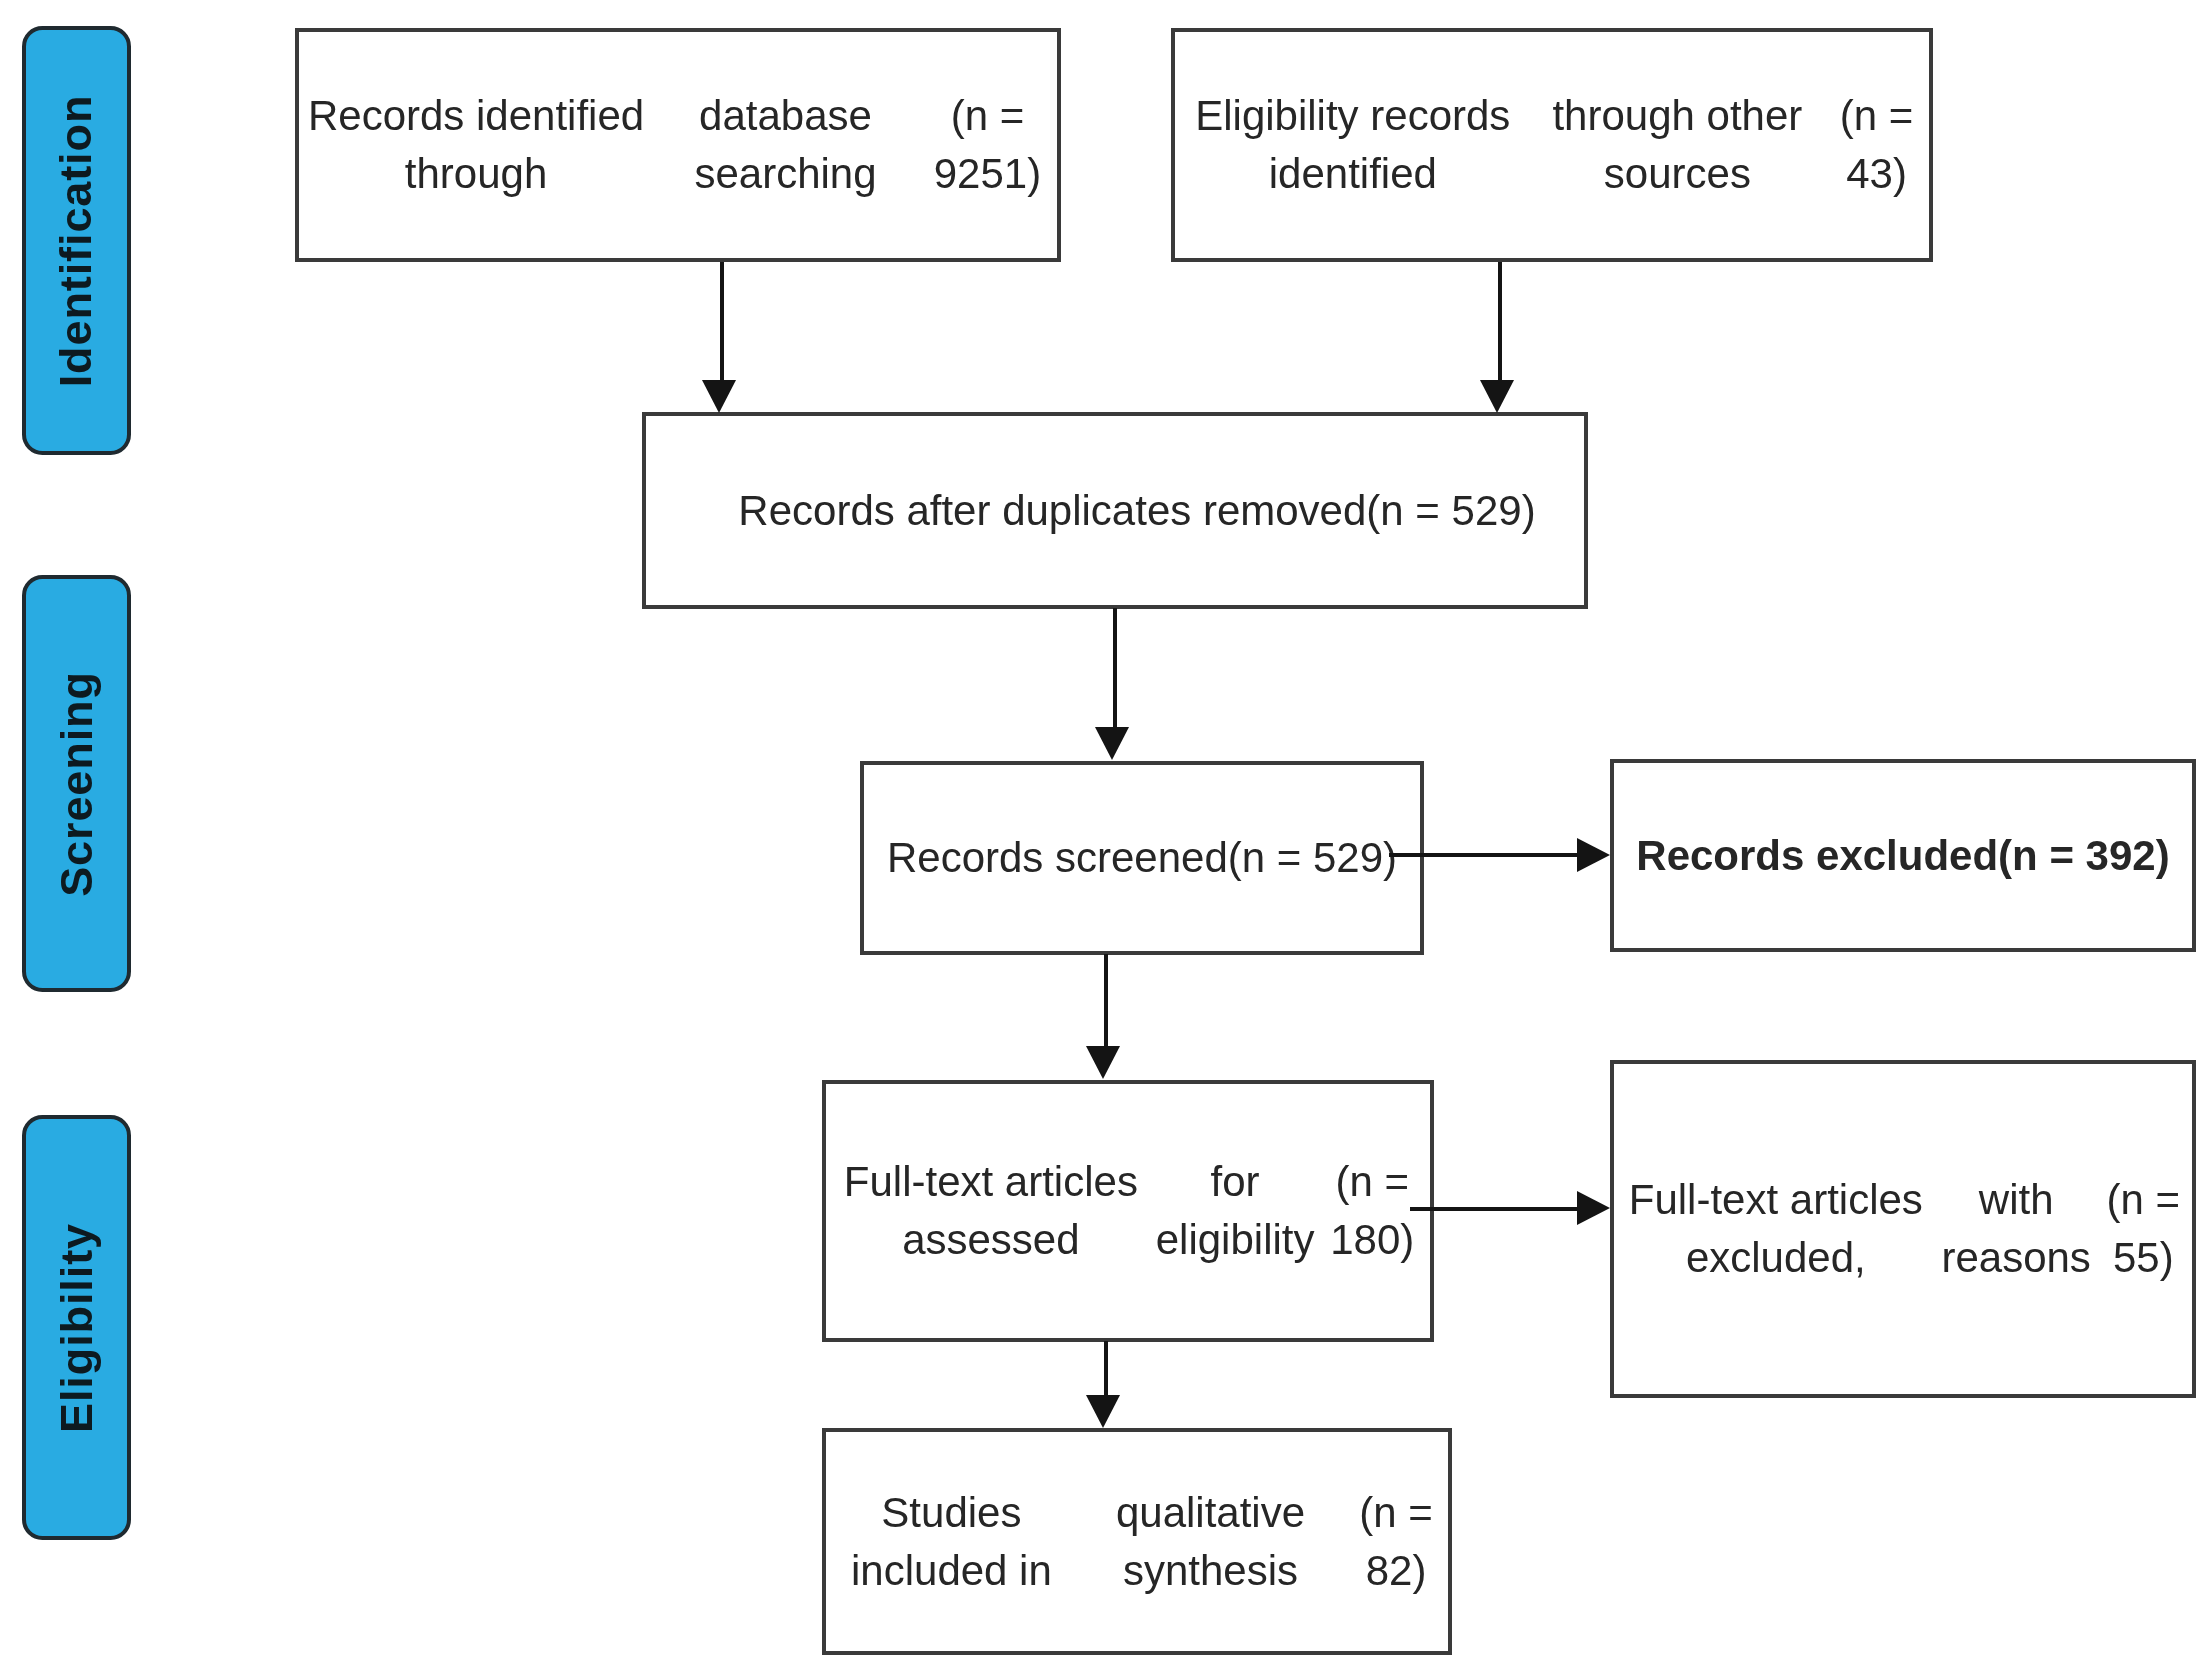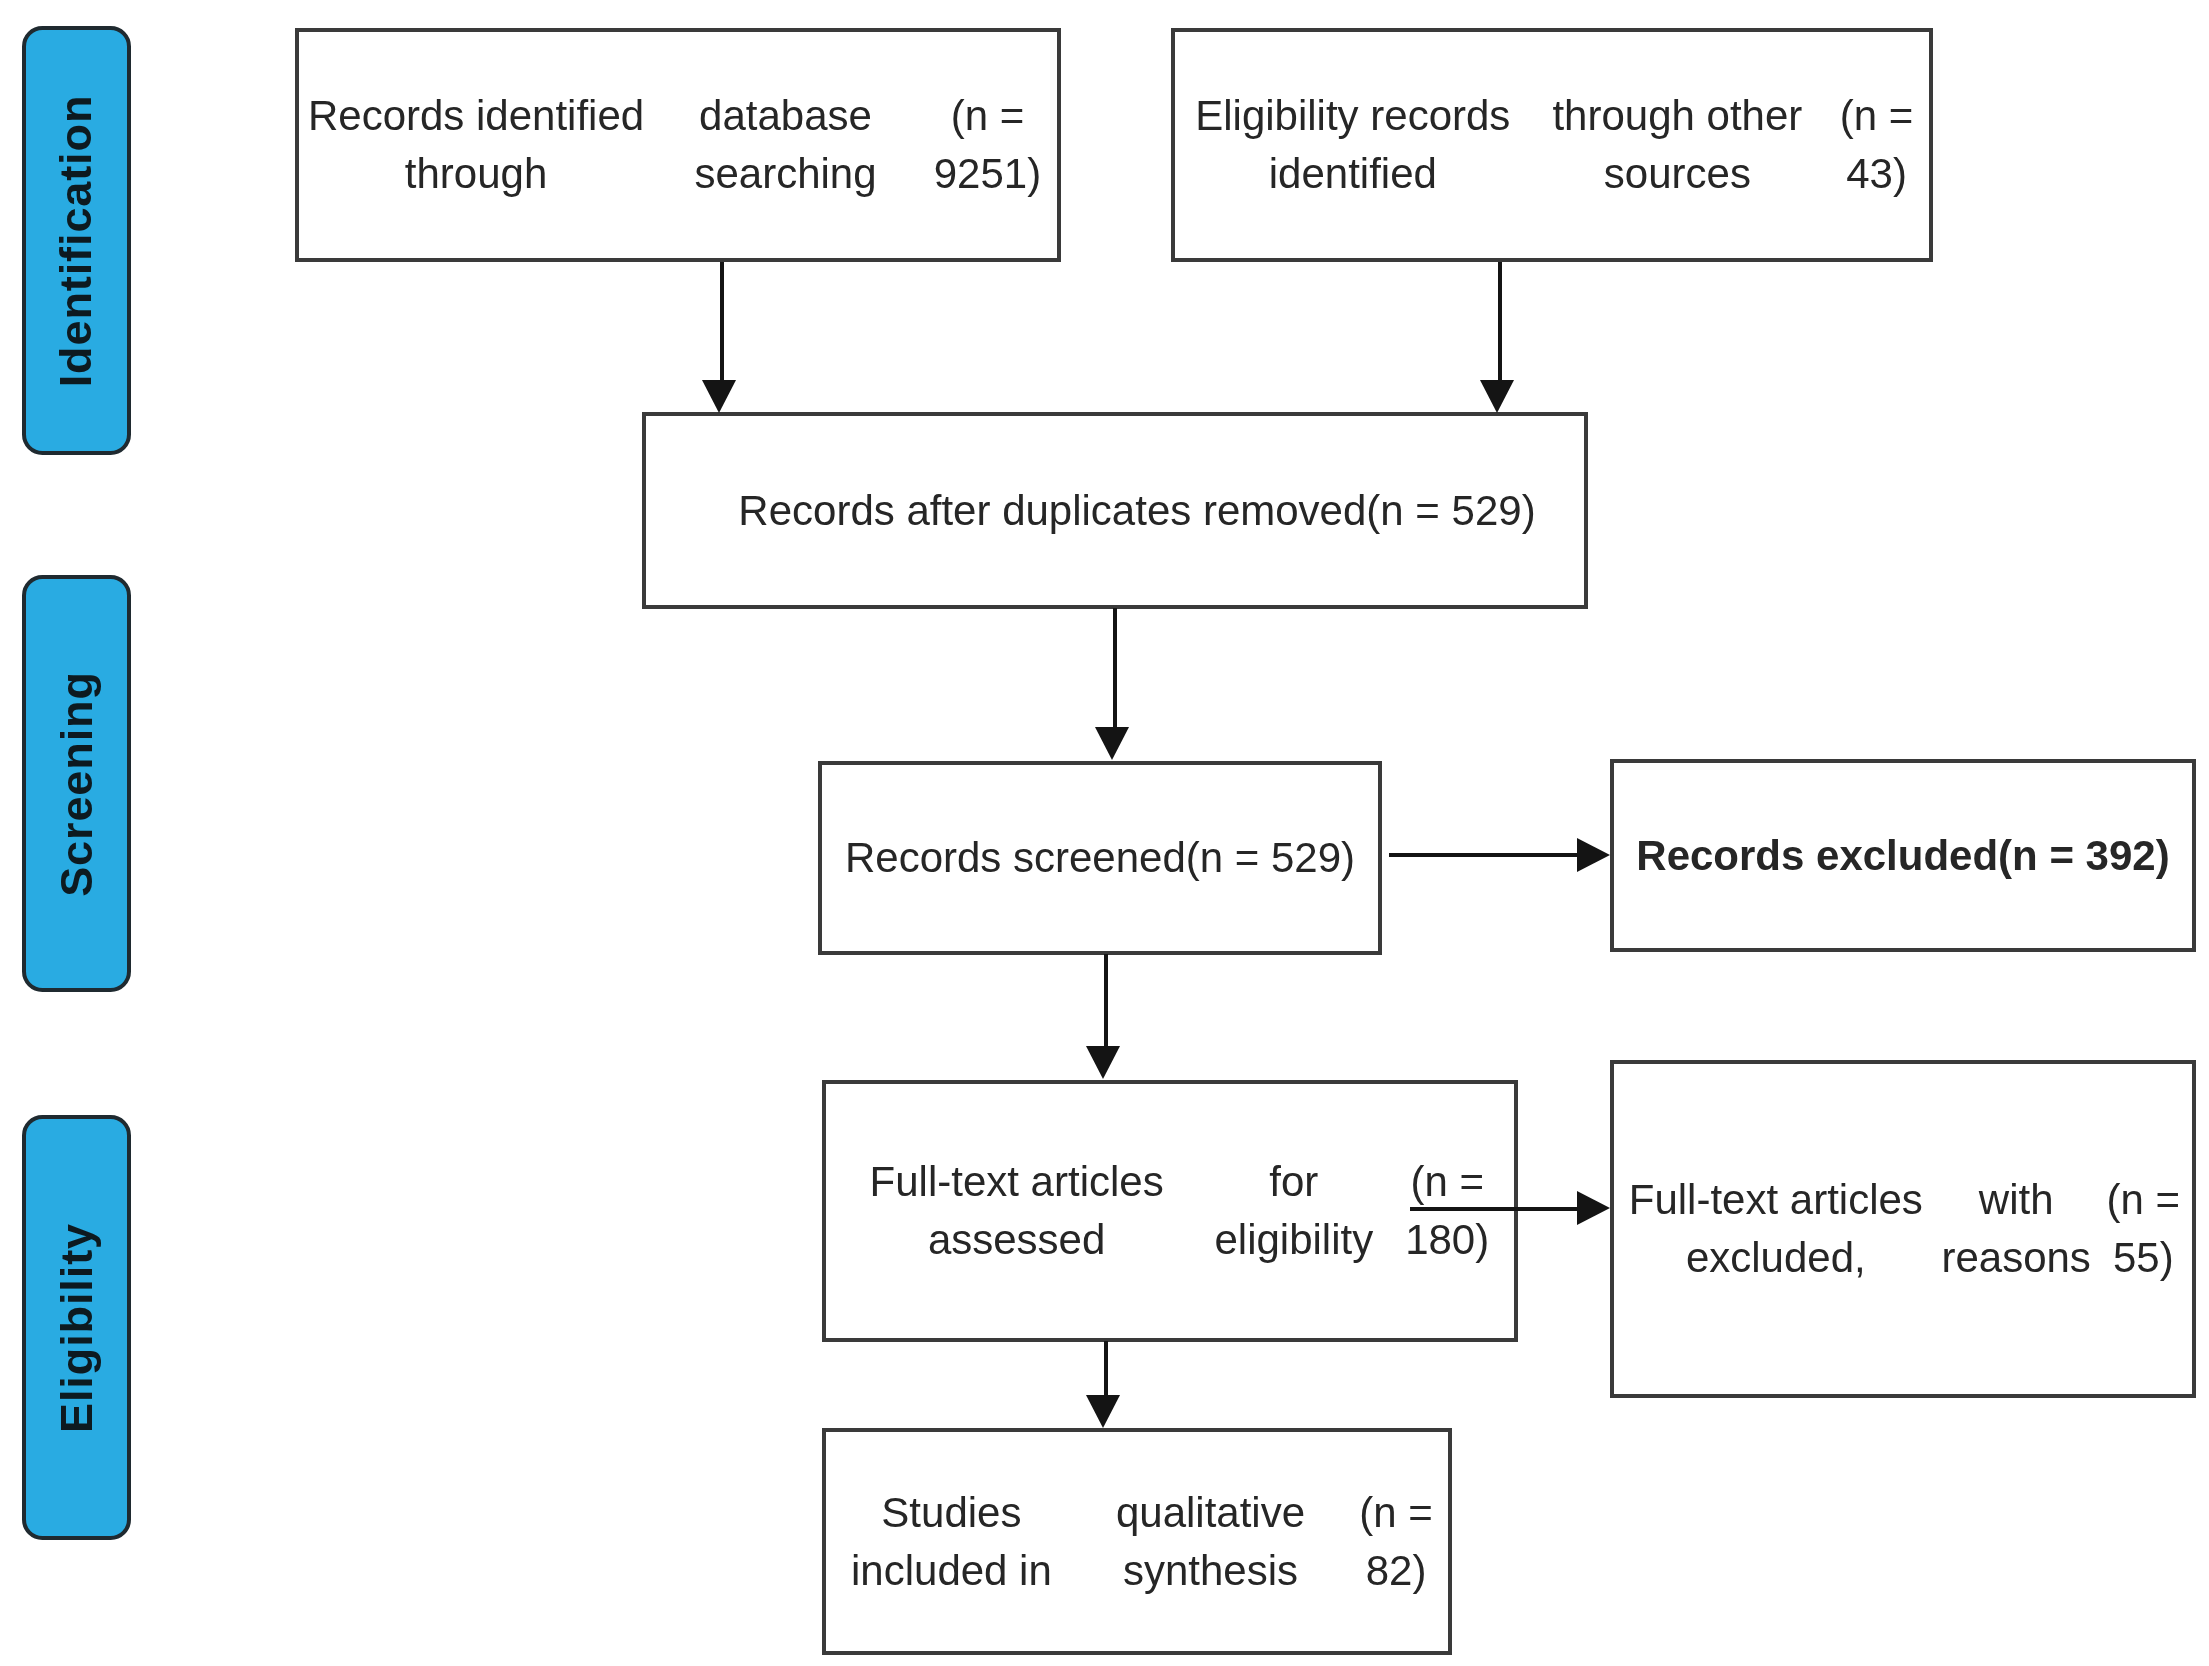--- a/index.html
+++ b/index.html
@@ -85,23 +85,23 @@
   }
 
   
   #stage-identification { top: 26px;  height: 429px; }
   #stage-screening      { top: 575px; height: 417px; }
   #stage-eligibility    { top: 1115px; height: 425px; }
 
   #box-identified        { left: 295px;  top: 28px;   width: 766px; height: 234px; }
   #box-additional        { left: 1171px; top: 28px;   width: 762px; height: 234px; }
   #box-deduplicated      { left: 642px;  top: 412px;  width: 946px; height: 197px; padding-left: 44px; }
-  #box-screened          { left: 818px;  top: 761px;  width: 564px; height: 194px; }
+  #box-screened          { left: 860px;  top: 761px;  width: 564px; height: 194px; }
   #box-excluded          { left: 1610px; top: 759px;  width: 586px; height: 193px; font-weight: bold; }
-  #box-fulltext          { left: 822px;  top: 1080px; width: 696px; height: 262px; }
+  #box-fulltext          { left: 822px;  top: 1080px; width: 612px; height: 262px; }
   #box-fulltext-excluded { left: 1610px; top: 1060px; width: 586px; height: 338px; }
   #box-included          { left: 822px;  top: 1428px; width: 630px; height: 227px; }
 </style>
 </head>
 <body>
 
 <div class="canvas">
 
   <div class="stage" id="stage-identification">
     <span>Identification</span>

